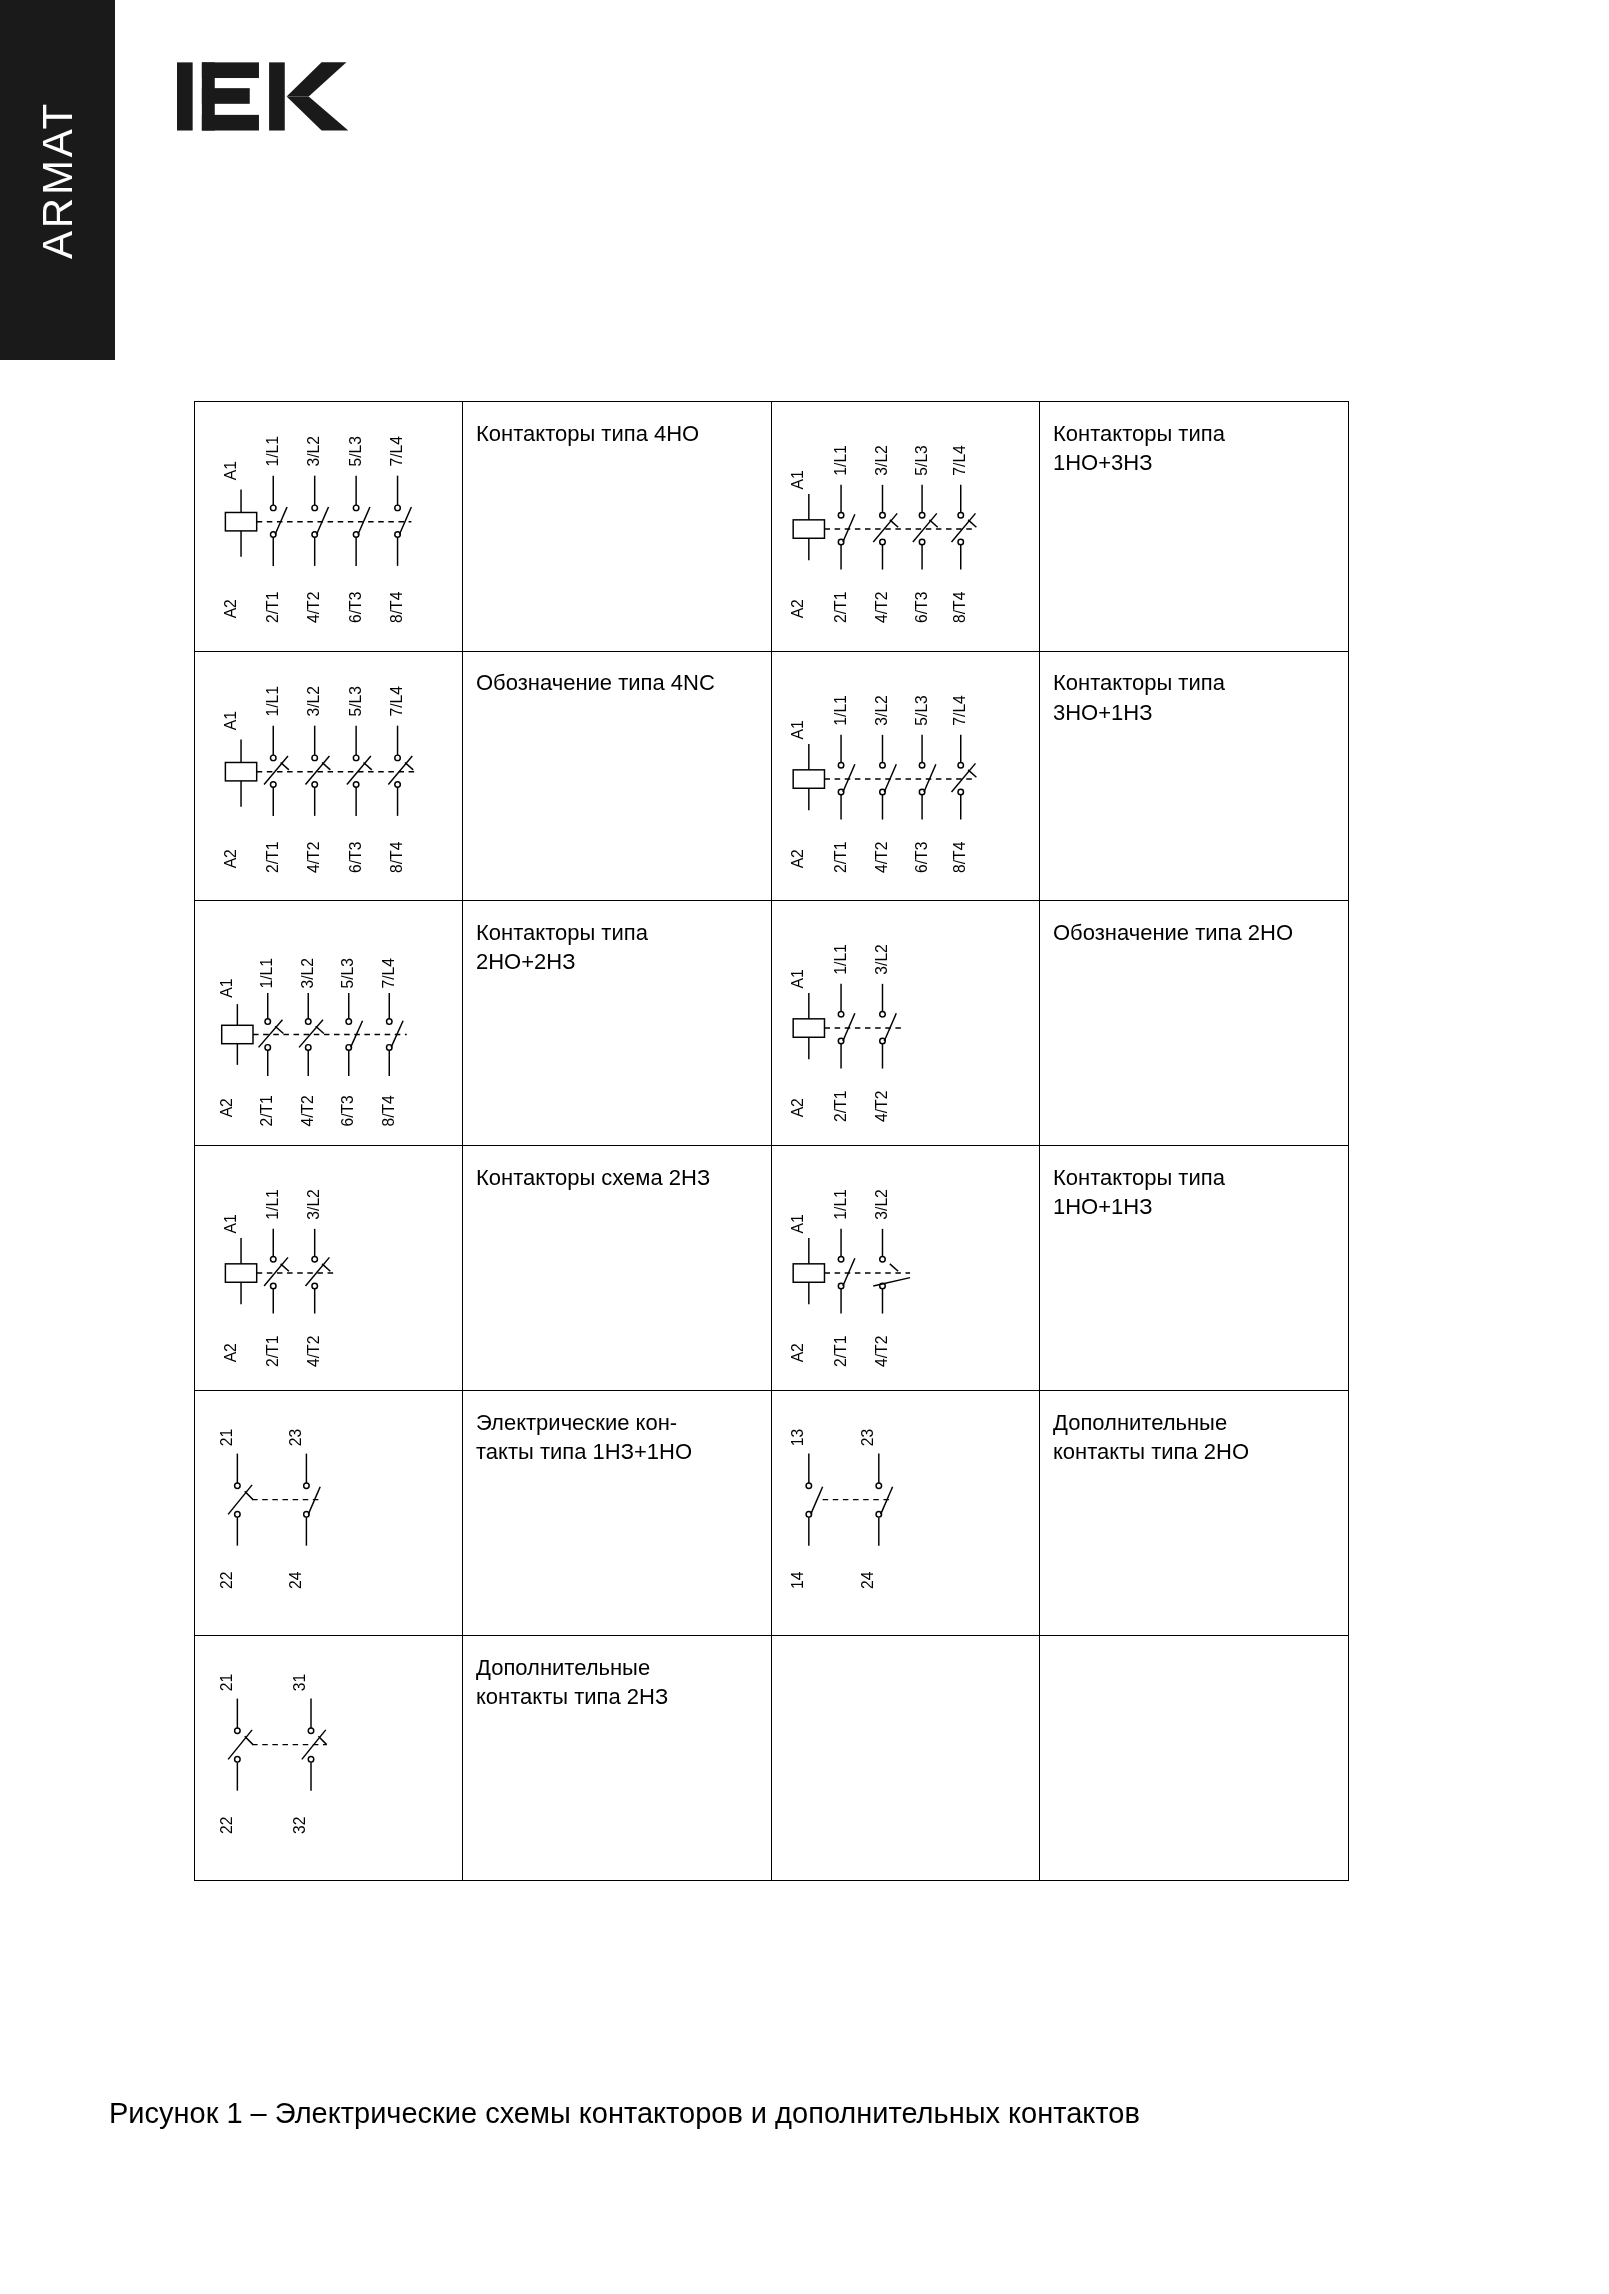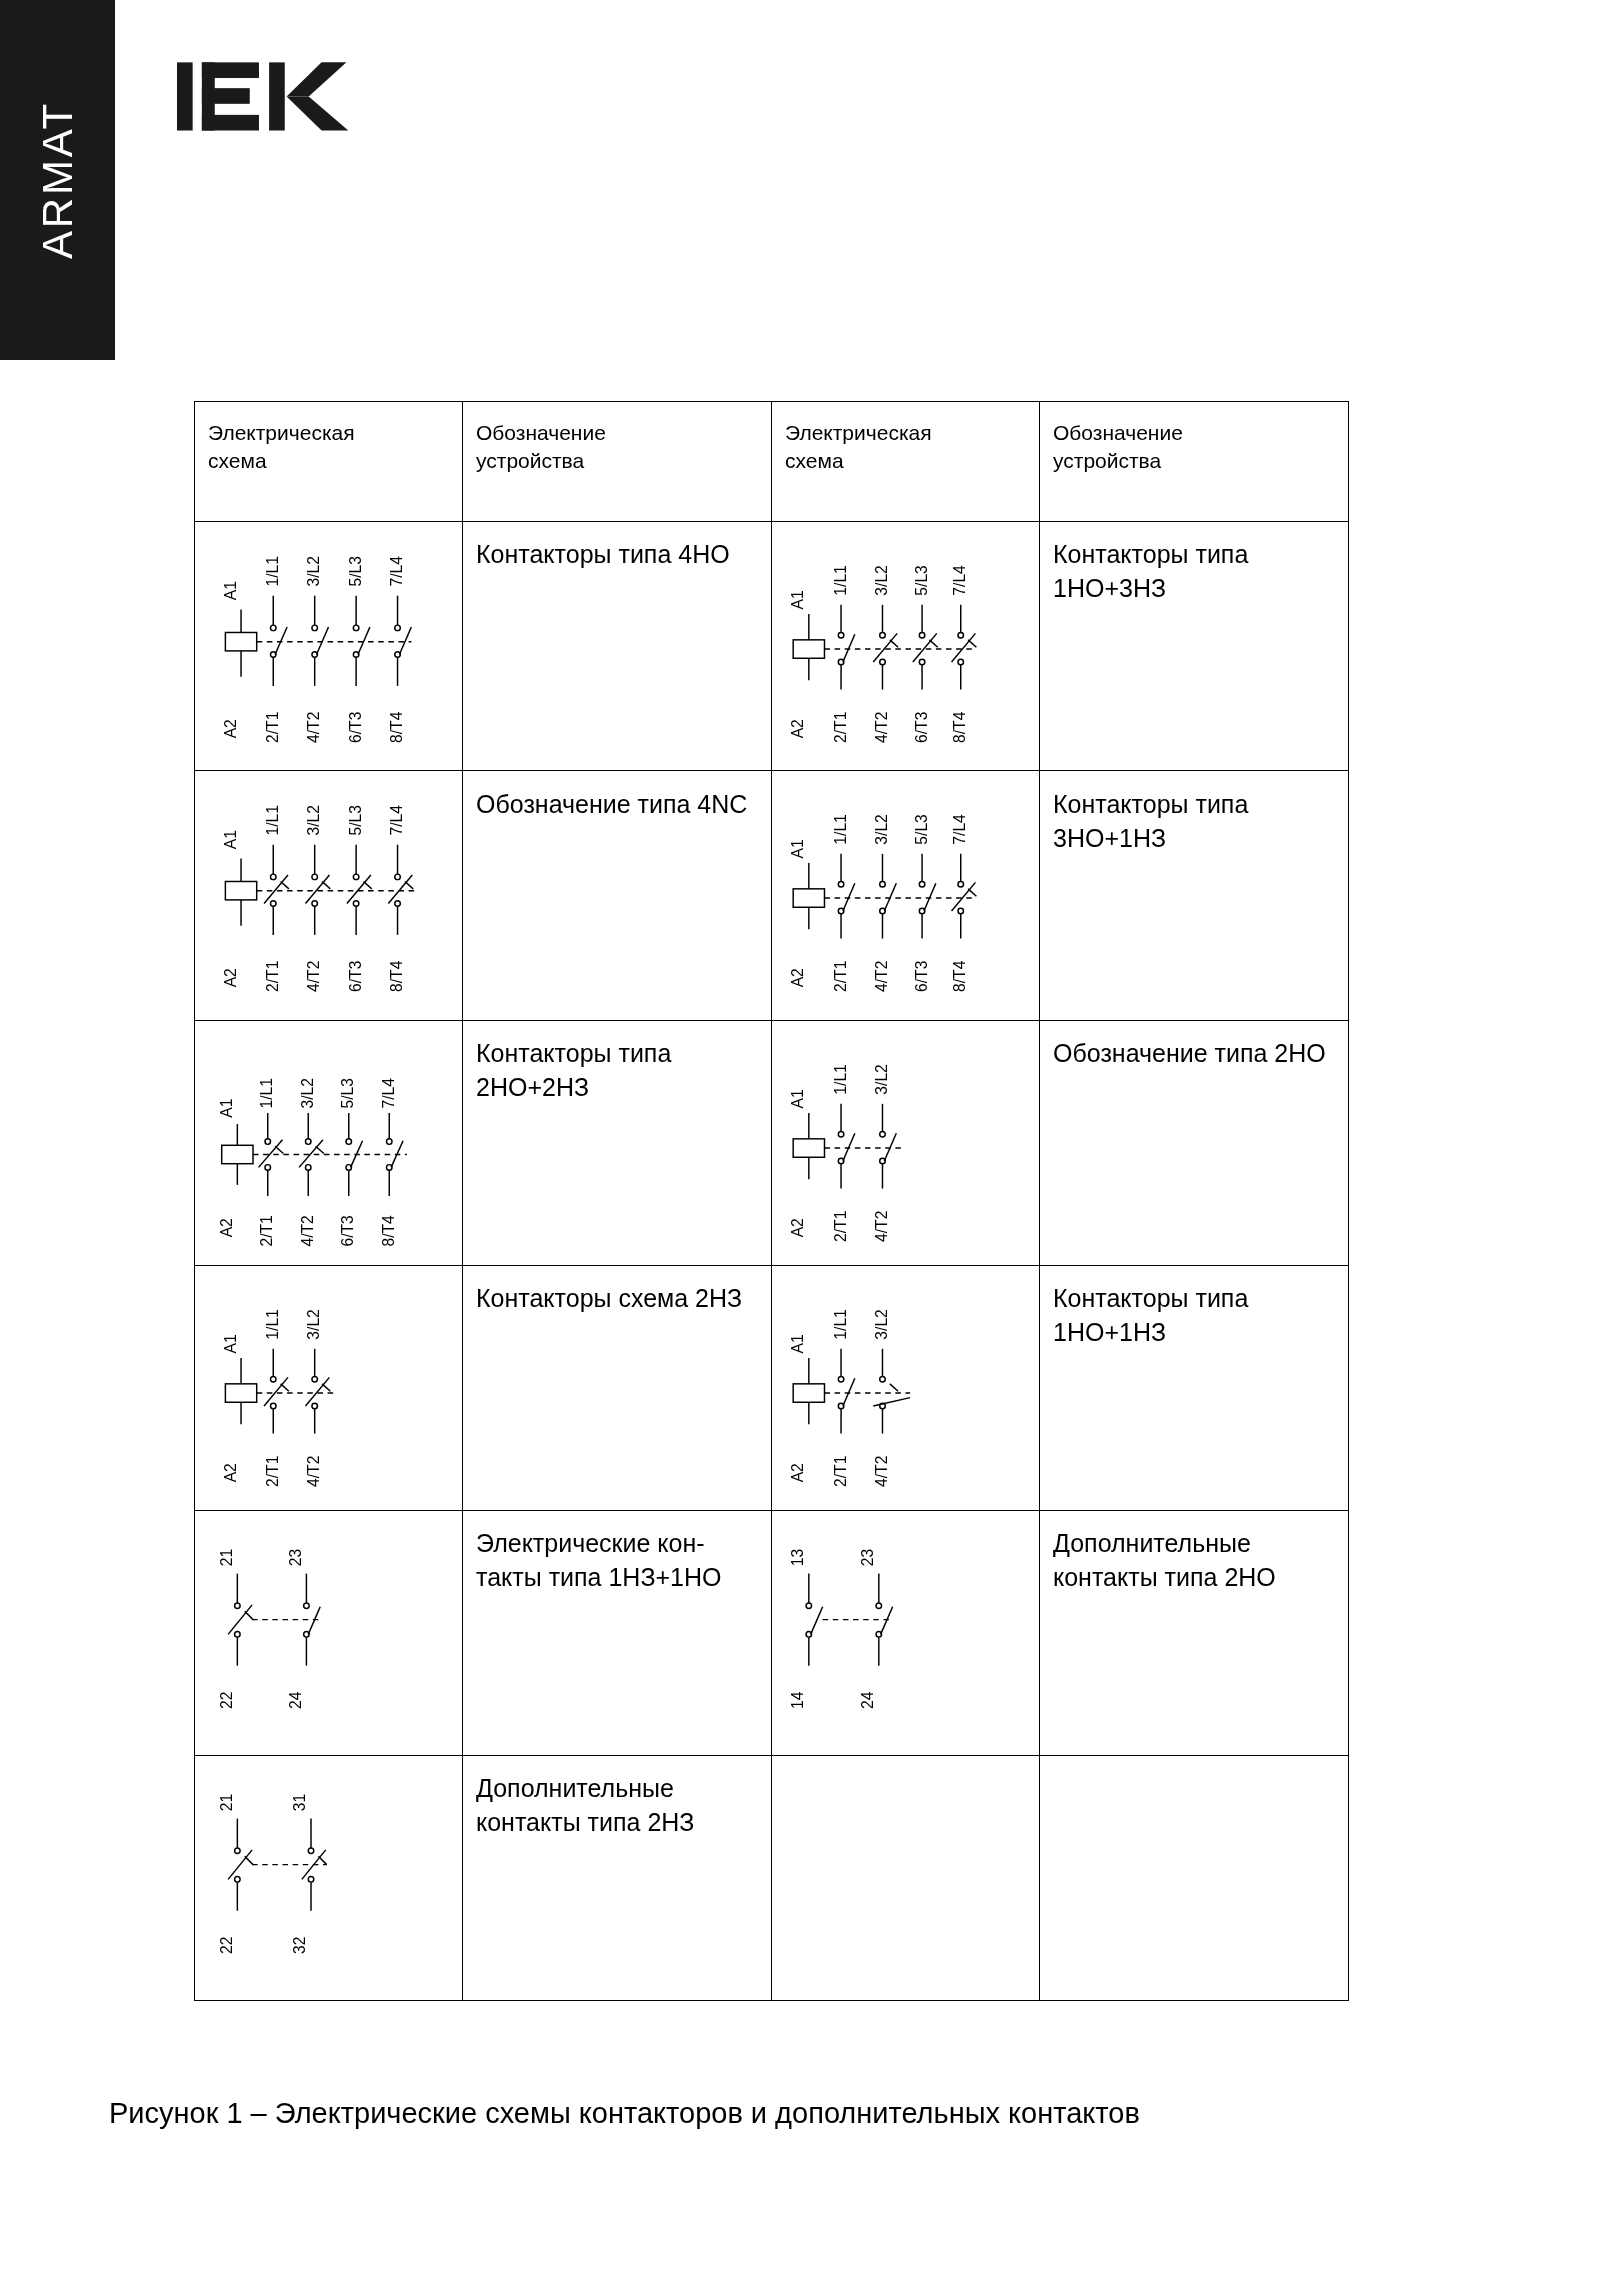--- a/index.html
+++ b/index.html
@@ -64,21 +64,21 @@
   .col-label  { width: 309px; }
 
   .hdr-cell {
     height: 102px;
     padding: 16.6px 0 0 13px !important;
     font-size: 21px;
     line-height: 1.35;
   }
   .lbl-cell {
     padding: 16.6px 13px 0 13px !important;
-    font-size: 25px;
+    font-size: 22px;
     line-height: 1.35;
   }
   .schema-cell {
     position: relative;
   }
 
   .row-h-big { height: 249px; }
   .row-h-sm  { height: 245px; }
 
   
@@ -122,38 +122,20 @@
 
 <table id="schema-table">
   <colgroup>
     <col class="col-schema">
       <col class="col-label">
       <col class="col-schema">
       <col class="col-label">
   </colgroup>
   <tbody>
 
-    <tr>
-      <td class="hdr-cell">
-        <div>Электрическая</div>
-        <div>схема</div>
-      </td>
-      <td class="hdr-cell">
-        <div>Обозначение</div>
-        <div>устройства</div>
-      </td>
-      <td class="hdr-cell">
-        <div>Электрическая</div>
-        <div>схема</div>
-      </td>
-      <td class="hdr-cell">
-        <div>Обозначение</div>
-        <div>устройства</div>
-      </td>
-    </tr>
 
     <tr class="row-h-big">
       <td class="schema-cell">
         <svg viewBox="0 0 290 270" xmlns="http://www.w3.org/2000/svg" stroke="#000" fill="none" stroke-width="1.6">
           <g font-family="Liberation Sans, sans-serif" font-size="17" fill="#000" stroke="none">
             <text transform="translate(44,85) rotate(-90)">A1</text>
             <text transform="translate(44,235) rotate(-90)">A2</text>
             <text transform="translate(90,70) rotate(-90)">1/L1</text>
             <text transform="translate(135,70) rotate(-90)">3/L2</text>
             <text transform="translate(180,70) rotate(-90)">5/L3</text>

